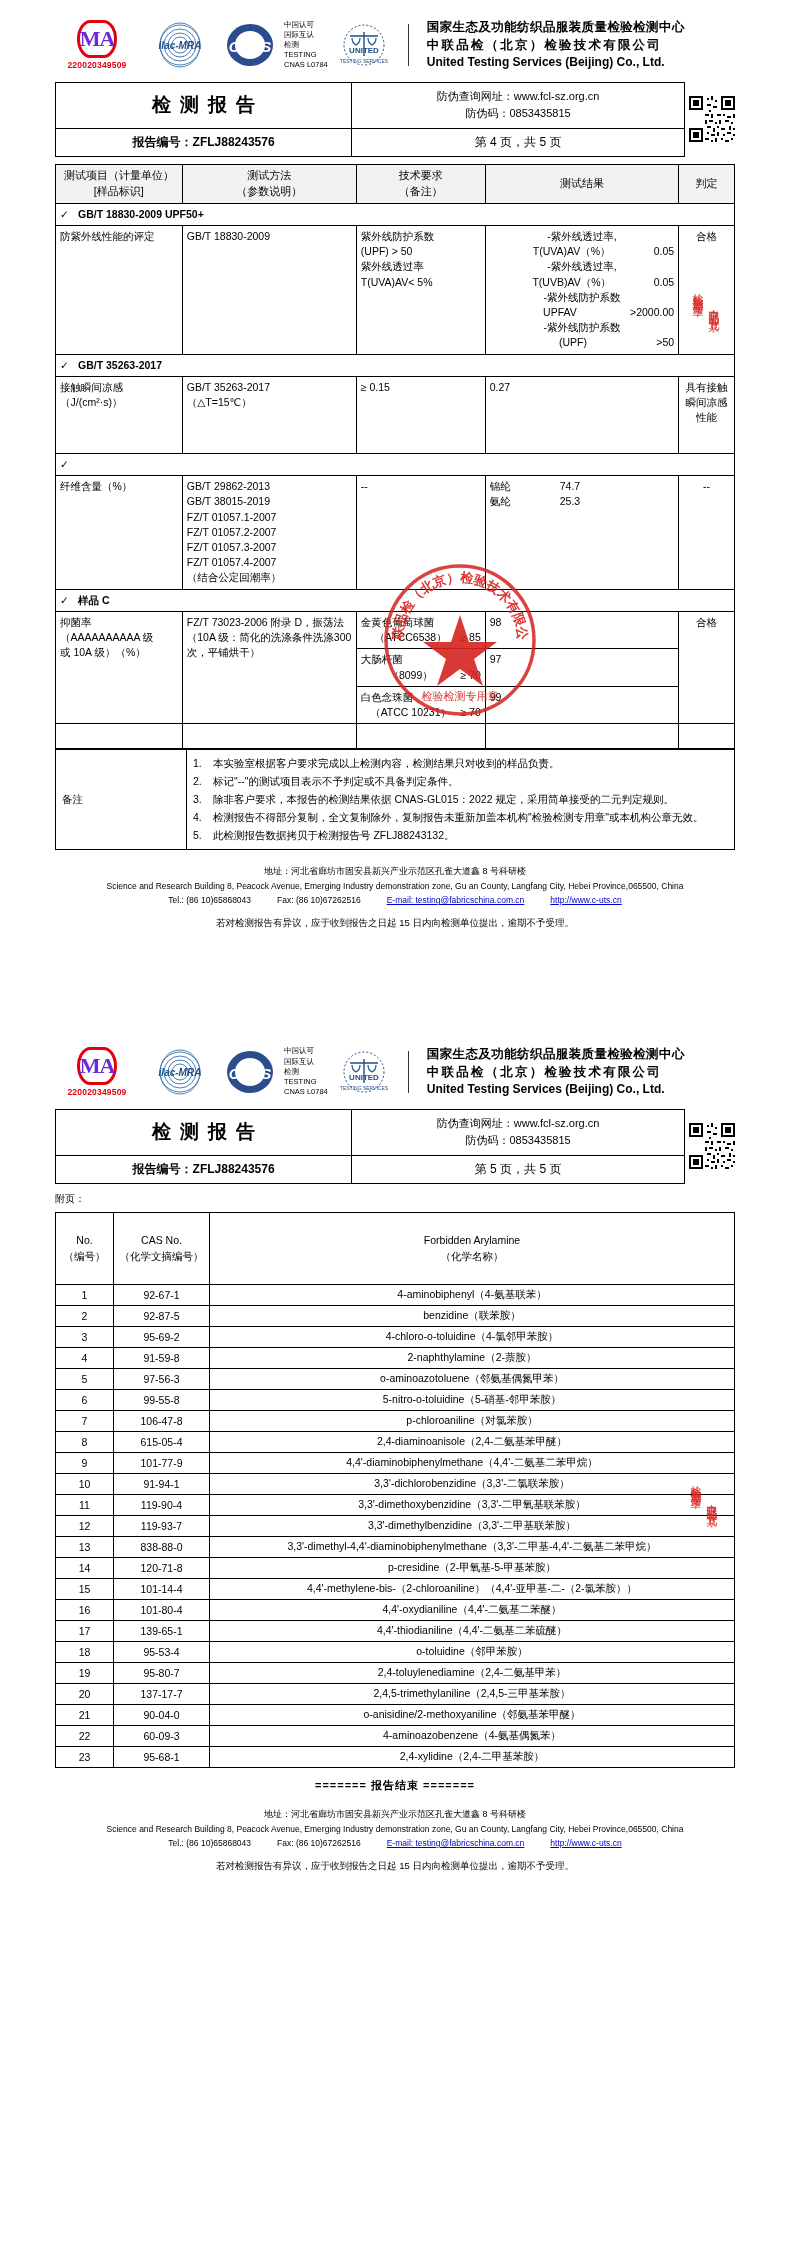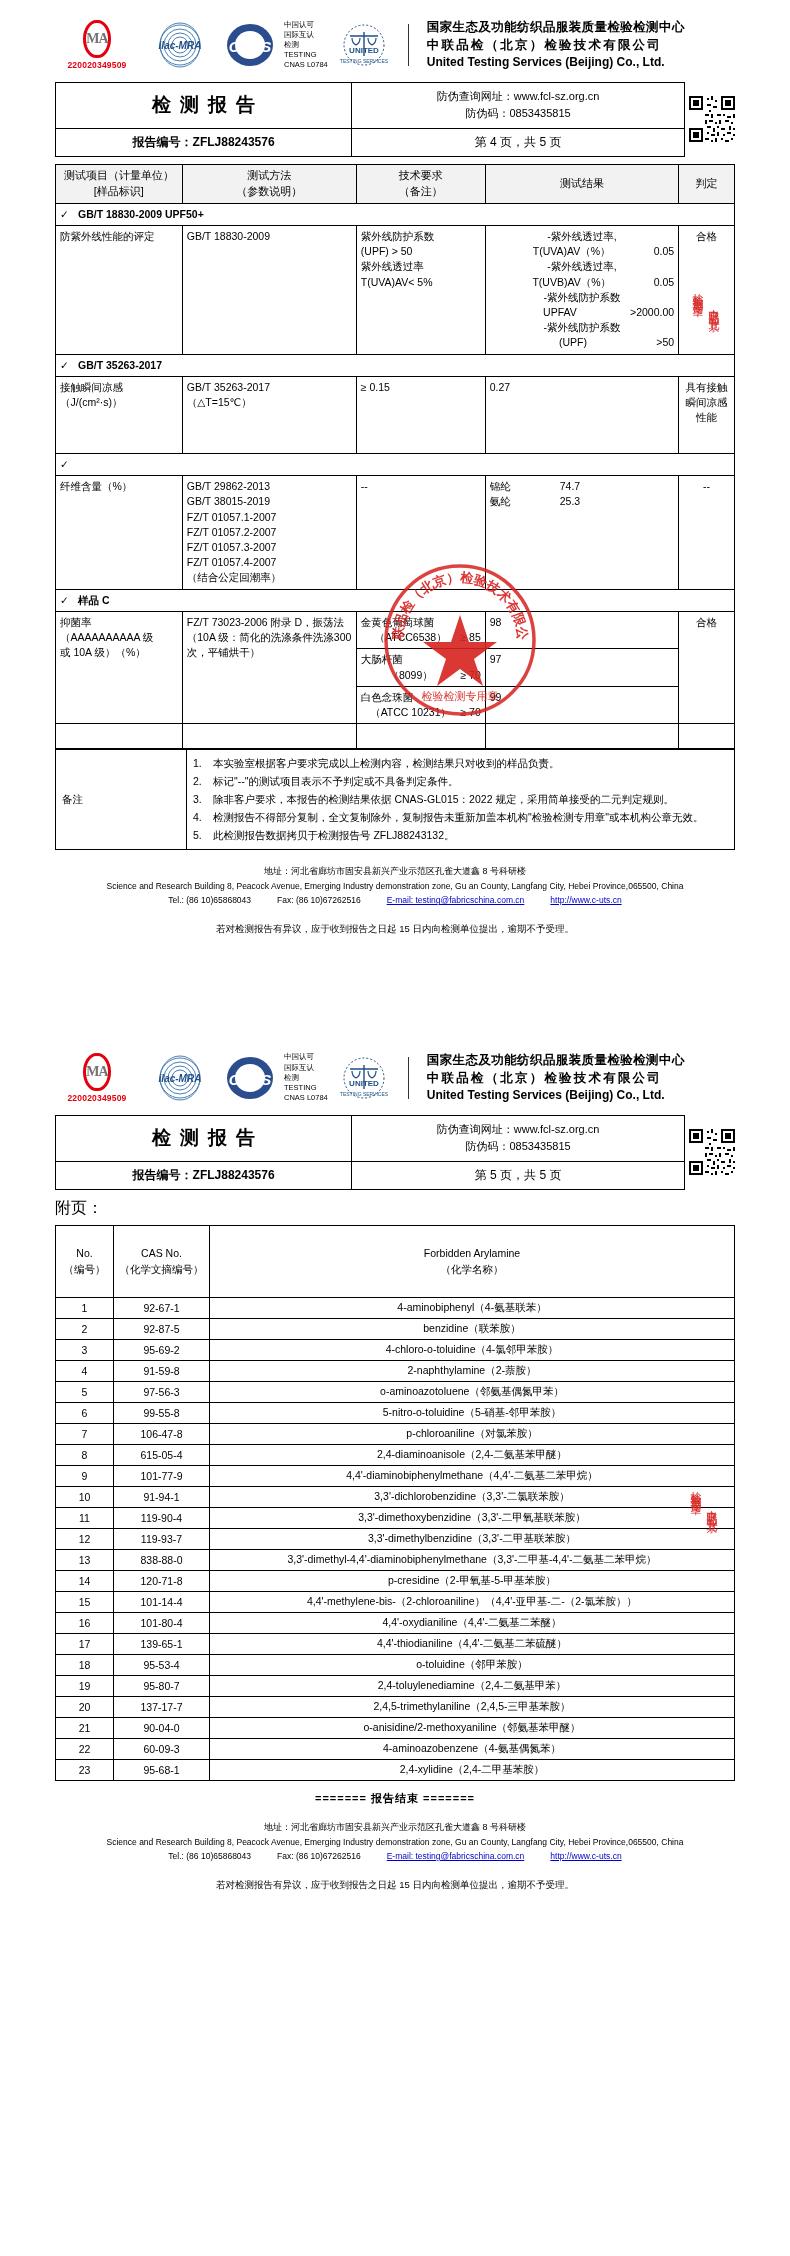--- a/index.html
+++ b/index.html
@@ -5,21 +5,21 @@
   html,body{margin:0;padding:0;background:#fff;}
   body{width:790px;font-family:"Liberation Sans","DejaVu Sans",sans-serif;color:#000;-webkit-font-smoothing:none;}
   .page{width:790px;position:relative;background:#fff;}
   .sheet{padding:0 55px;position:relative;}
 
   
   .logobar{display:flex;align-items:center;padding:18px 0 10px 0;gap:10px;justify-content:flex-start;}
   .lg{display:flex;flex-direction:column;align-items:center;justify-content:center;}
   .cma-wrap{width:84px;}
   .cma-box{border:3px solid #e3000f;border-radius:14px/20px;height:32px;display:flex;align-items:center;justify-content:center;}
-  .cma-text{color:#737373;font-weight:bold;font-size:14px;letter-spacing:-1px;font-family:"Liberation Serif",serif;}
+  .cma-text{color:#6d28d9;font-weight:bold;font-size:22px;letter-spacing:-1px;font-family:"Liberation Serif",serif;}
   .cma-num{color:#e3000f;font-size:8.5px;font-weight:bold;letter-spacing:.2px;margin-top:2px;text-align:center;}
   .ilac{width:62px;height:46px;position:relative;}
   .ilac svg{display:block;}
   .cnas{display:flex;align-items:center;gap:5px;}
   .cnas-side{font-size:7.5px;line-height:1.35;color:#000;}
   .uts-logo{width:52px;}
   .divline{width:1px;background:#333;height:42px;margin:0 8px;}
   .company{line-height:1.45;}
   .company .cn{font-size:12.5px;font-weight:bold;letter-spacing:.4px;}
   .company .cn2{font-size:12.5px;font-weight:bold;letter-spacing:2.2px;}
@@ -53,30 +53,30 @@
   table.rem{border-collapse:collapse;width:100%;table-layout:fixed;}
   table.rem td{border:1px solid #000;font-size:10.5px;line-height:1.7;padding:5px 6px;vertical-align:middle;}
   table.rem td.lbl{width:118px;text-align:left;vertical-align:middle;}
   .rl{display:flex;}
   .rl .n{width:20px;flex:0 0 20px;}
   .rl .t{flex:1;text-indent:0;}
 
   
   .footer{margin-top:14px;text-align:center;font-size:8.5px;line-height:1.65;position:relative;}
   .footer .addr-cn{font-size:9px;}
-  .footer .note{font-size:9.5px;margin-top:14px;}
+  .footer .note{font-size:9.5px;margin-top:8px;}
   .fline{display:flex;justify-content:center;gap:26px;}
   .vstamp{position:absolute;color:#d6221f;font-size:11px;letter-spacing:2px;writing-mode:vertical-rl;opacity:.95;}
 
   
   table.aryl{border-collapse:collapse;width:100%;margin-top:6px;table-layout:fixed;}
   table.aryl td,table.aryl th{border:1px solid #000;font-size:10.5px;padding:3px 2px;text-align:center;}
   table.aryl th{font-weight:normal;line-height:1.5;padding:20px 2px;}
   .a1{width:58px;} .a2{width:96px;}
-  .attach{font-size:16px;margin-top:8px;}
+  .attach{font-size:10px;margin-top:8px;}
   .endmark{text-align:center;font-size:11px;font-weight:bold;margin-top:10px;letter-spacing:1px;}
   .gap{height:96px;}
 </style>
 </head>
 <body>
 
 <div class="page">
  <div class="sheet">
 
   <div class="logobar">

